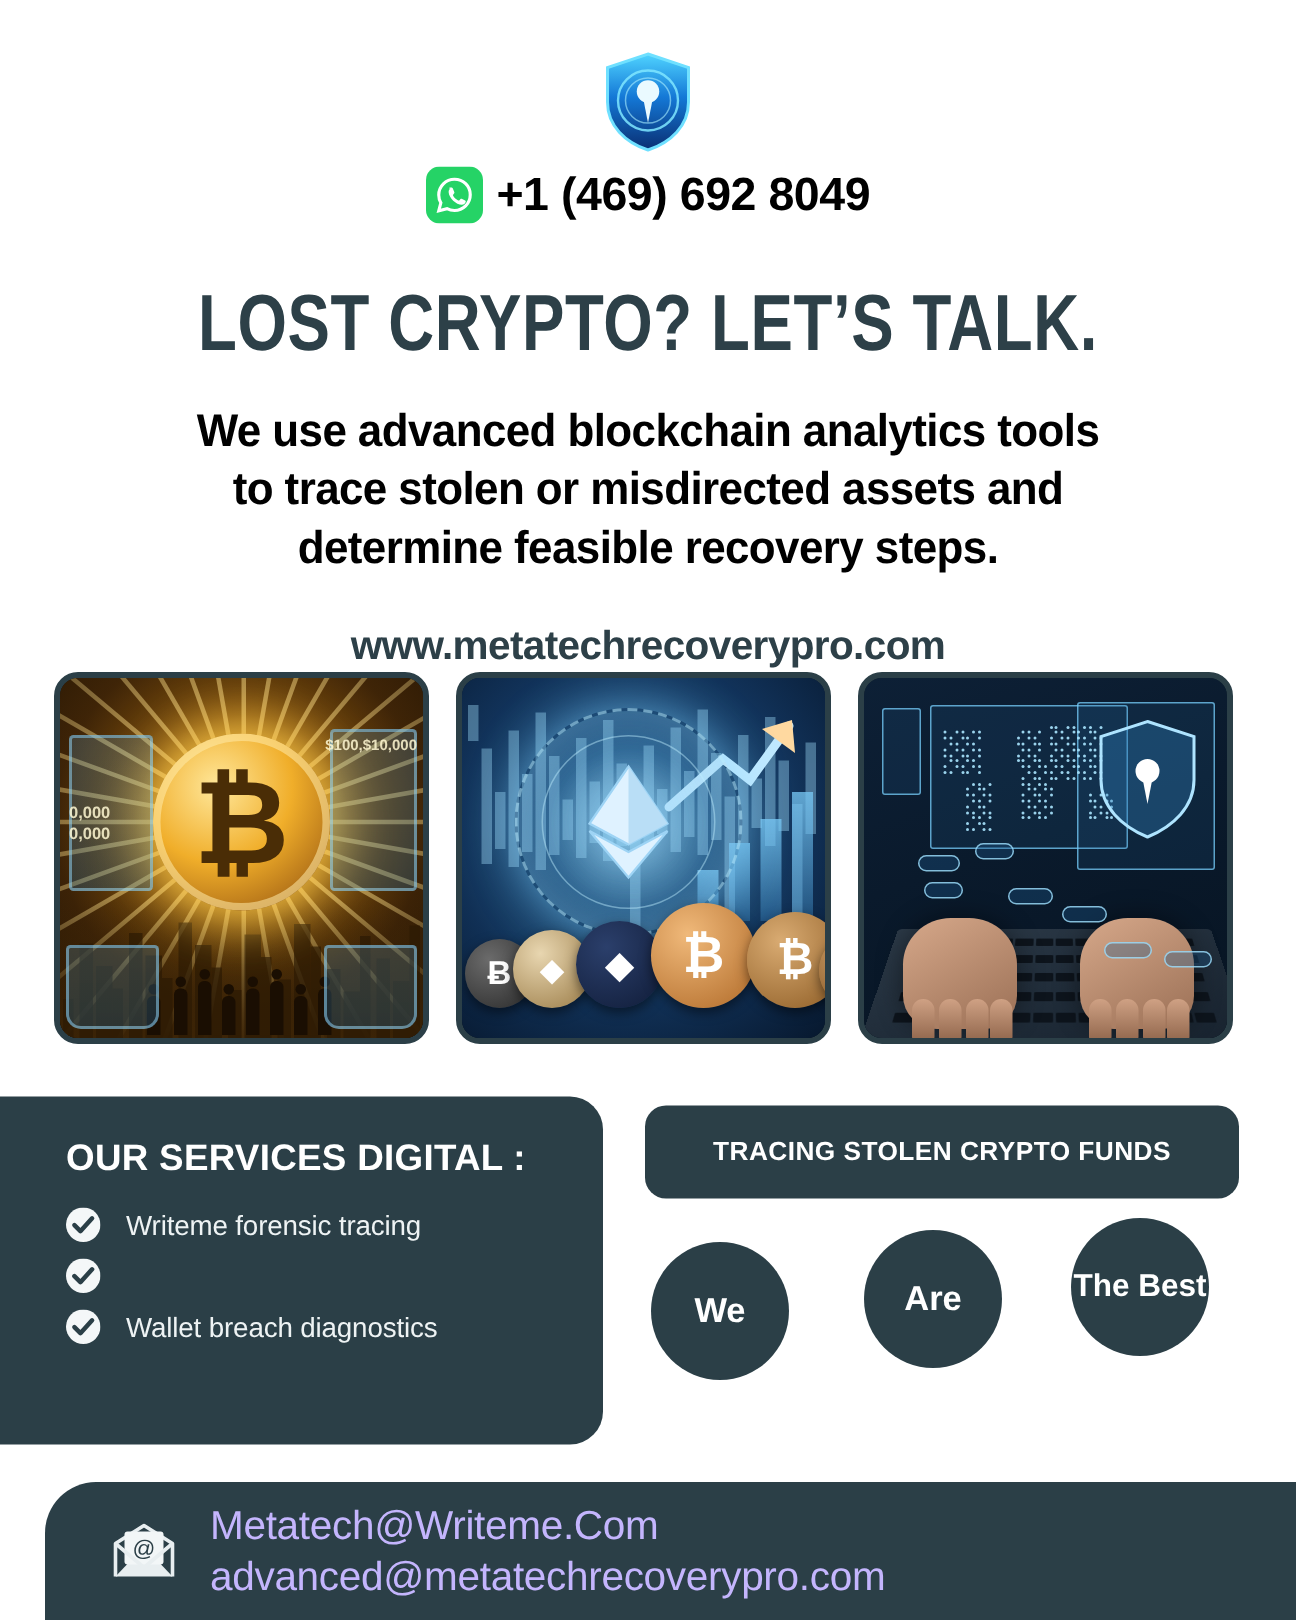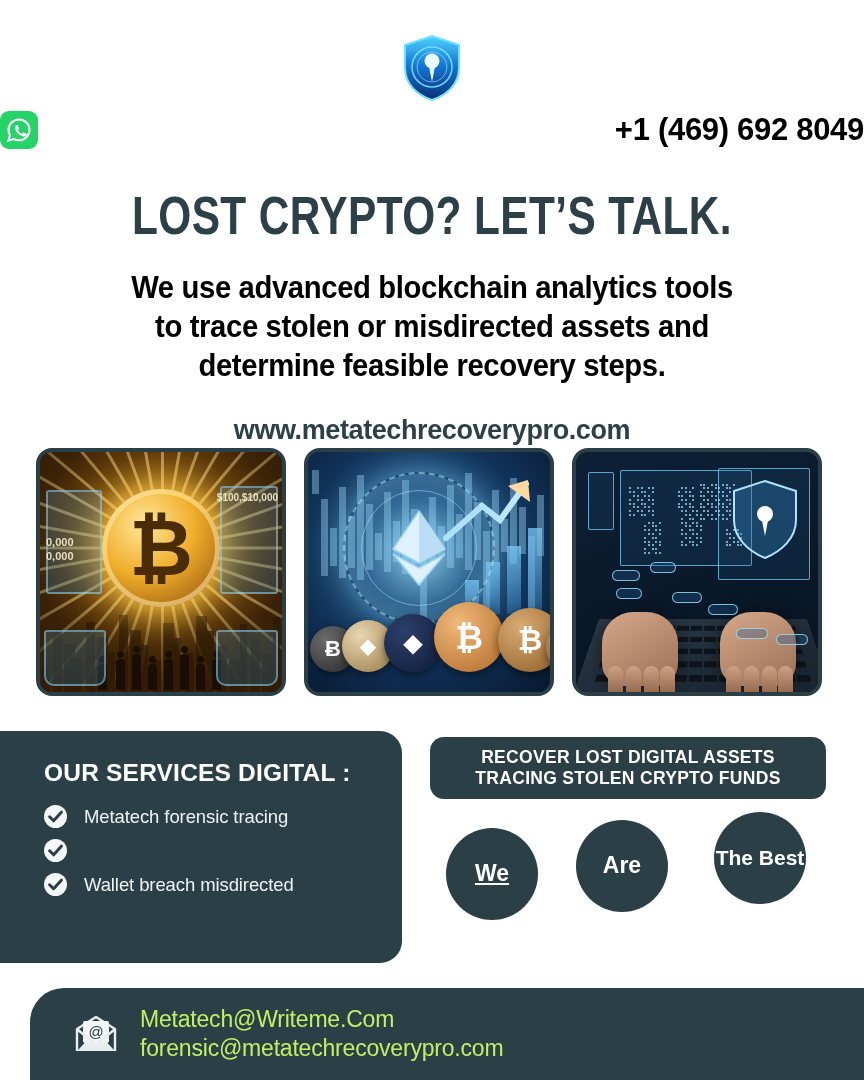--- a/index.html
+++ b/index.html
@@ -15,21 +15,21 @@
   .header { padding-top:34px; text-align:center; }
   .brand-row {
     display:flex; align-items:center; justify-content:center; gap:14px;
   }
   .shield-logo { width:62px; height:68px; display:block; }
   .brand-name {
     font-size:43px; font-weight:bold; color:#000;
     letter-spacing:-0.5px; line-height:1;
   }
   .phone-row {
-    display:flex; align-items:center; justify-content:space-between;
+    display:flex; align-items:center; justify-content:center;
     gap:9px; margin-top:9px;
   }
   .wa-icon { width:38px; height:38px; display:block; }
   .phone-num {
     font-size:31px; font-weight:bold; color:#000; letter-spacing:-0.3px;
   }
 
   
   .headline {
     margin-top:36px; text-align:center;
@@ -192,21 +192,21 @@
   }
 
   
   .footer {
     position:absolute; left:30px; bottom:0; width:834px; height:92px;
     background:#2b3f47; border-radius:34px 0 0 0;
     display:flex; align-items:center; padding-left:44px; gap:22px;
   }
   .mail-icon { width:44px; height:38px; flex:0 0 44px; display:block; }
   .emails { line-height:1.26; }
-  .email-line { font-size:23px; color:#bef264; letter-spacing:-0.2px; }
+  .email-line { font-size:27px; color:#c4b5fd; letter-spacing:-0.2px; }
 </style>
 </head>
 <body>
 
 <div class="header">
   <div class="brand-row">
     <svg class="shield-logo" viewBox="0 0 62 68">
       <defs>
         <linearGradient id="shg" x1="0" y1="0" x2="0" y2="1">
           <stop offset="0" stop-color="#4fd3ff"></stop>
@@ -707,54 +707,53 @@
 </div>
 
 <div class="services">
   <div class="services-title">OUR SERVICES DIGITAL :</div>
   <div class="svc-list">
     <div class="svc-item">
       <svg class="check-icon" viewBox="0 0 23 23">
         <circle cx="11.5" cy="11.5" r="11.5" fill="#f4f7f8"></circle>
         <path d="M5.6 11.8 L9.6 15.8 L17.4 7.2" fill="none" stroke="#2b3f47" stroke-width="3" stroke-linecap="round" stroke-linejoin="round"></path>
       </svg>
-      <span class="svc-label">Metatech forensic tracing</span>
+      <span class="svc-label">Writeme forensic tracing</span>
     </div>
     <div class="svc-item">
       <svg class="check-icon" viewBox="0 0 23 23">
         <circle cx="11.5" cy="11.5" r="11.5" fill="#f4f7f8"></circle>
         <path d="M5.6 11.8 L9.6 15.8 L17.4 7.2" fill="none" stroke="#2b3f47" stroke-width="3" stroke-linecap="round" stroke-linejoin="round"></path>
       </svg>
     </div>
     <div class="svc-item">
       <svg class="check-icon" viewBox="0 0 23 23">
         <circle cx="11.5" cy="11.5" r="11.5" fill="#f4f7f8"></circle>
         <path d="M5.6 11.8 L9.6 15.8 L17.4 7.2" fill="none" stroke="#2b3f47" stroke-width="3" stroke-linecap="round" stroke-linejoin="round"></path>
       </svg>
-      <span class="svc-label">Wallet breach misdirected</span>
+      <span class="svc-label">Wallet breach diagnostics</span>
     </div>
   </div>
 </div>
 
 <div class="banner">
-  <div class="banner-line">RECOVER LOST DIGITAL ASSETS</div>
   <div class="banner-line">TRACING STOLEN CRYPTO FUNDS</div>
 </div>
 
 <div class="circles">
-  <div class="circ" style="left:16px;  top:16px; width:92px; height:92px;text-decoration:underline;">We</div>
+  <div class="circ" style="left:4px;  top:16px; width:92px; height:92px;">We</div>
   <div class="circ" style="left:146px;top:8px;  width:92px; height:92px;">Are</div>
   <div class="circ" style="left:284px;top:0px;  width:92px; height:92px; font-size:21px;">The Best</div>
 </div>
 
 <div class="footer">
   <svg class="mail-icon" viewBox="0 0 44 38">
     <path d="M3 36 L22 16 L41 36 Z" fill="#e8eef0"></path>
     <path d="M3 36 L3 14 L22 2 L41 14 L41 36" fill="none" stroke="#e8eef0" stroke-width="2.4" stroke-linejoin="round"></path>
     <rect x="9" y="6" width="26" height="22" rx="2" fill="#f2f6f7"></rect>
     <text x="22" y="22" font-size="15" font-family="'Liberation Sans', sans-serif" fill="#2b3f47" text-anchor="middle">@</text>
     <path d="M3 14 L22 30 L41 14" fill="none" stroke="#e8eef0" stroke-width="2.4" stroke-linejoin="round"></path>
   </svg>
   <div class="emails">
     <div class="email-line">Metatech@Writeme.Com</div>
-    <div class="email-line">forensic@metatechrecoverypro.com</div>
+    <div class="email-line">advanced@metatechrecoverypro.com</div>
   </div>
 </div>
 
 </body></html>

